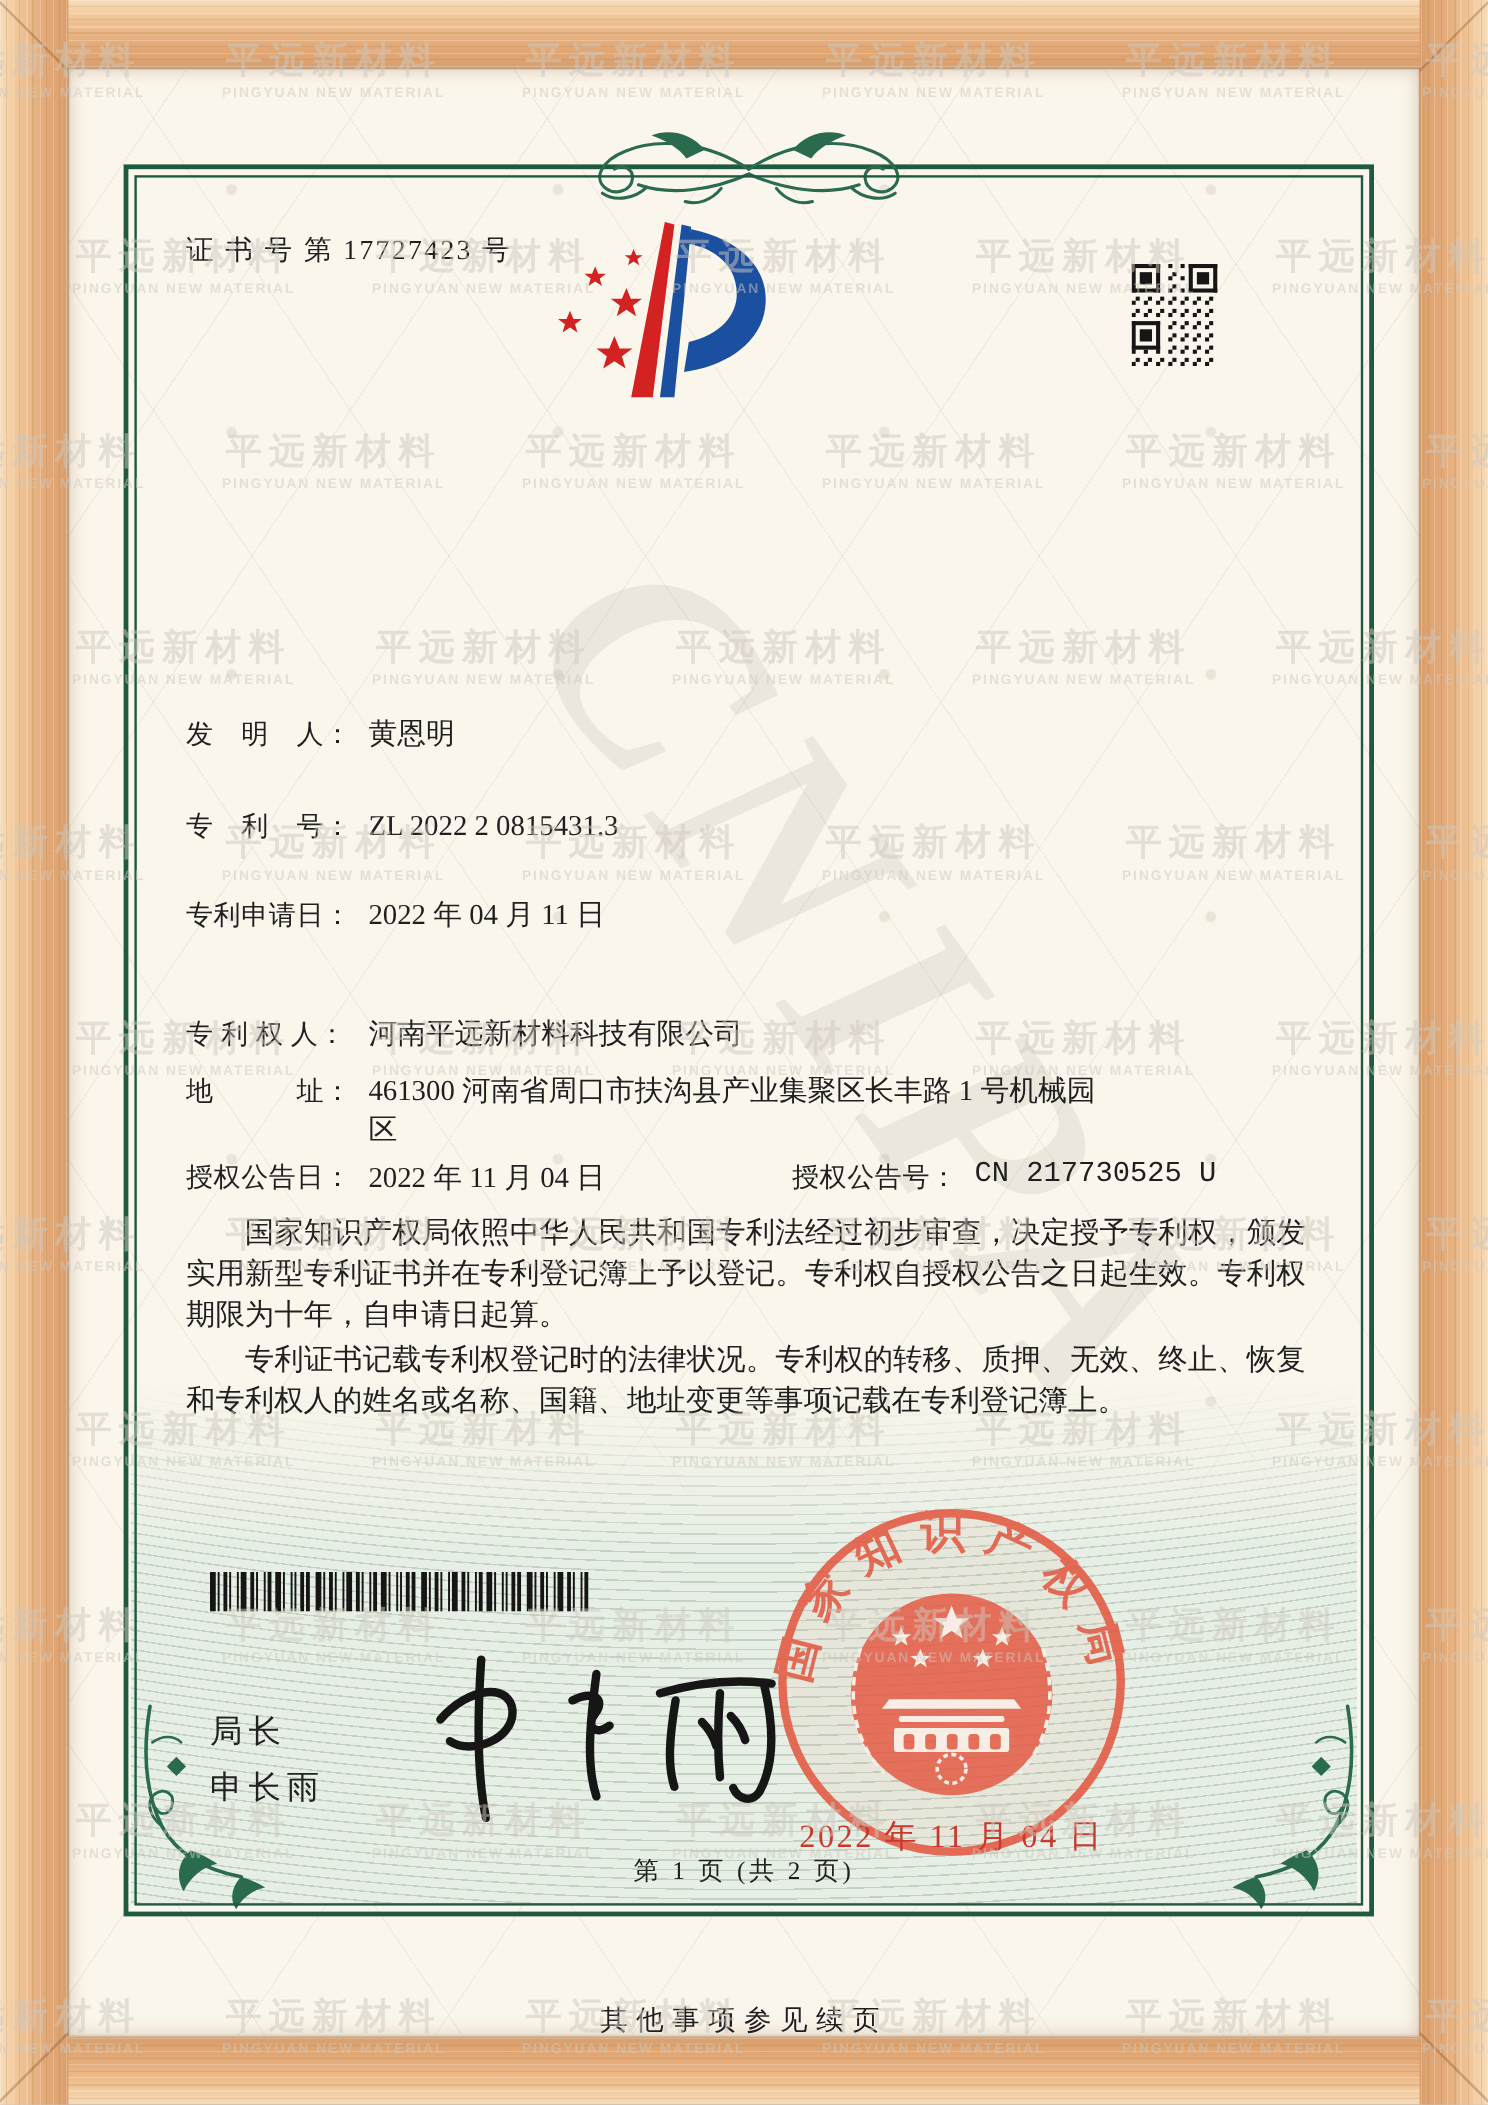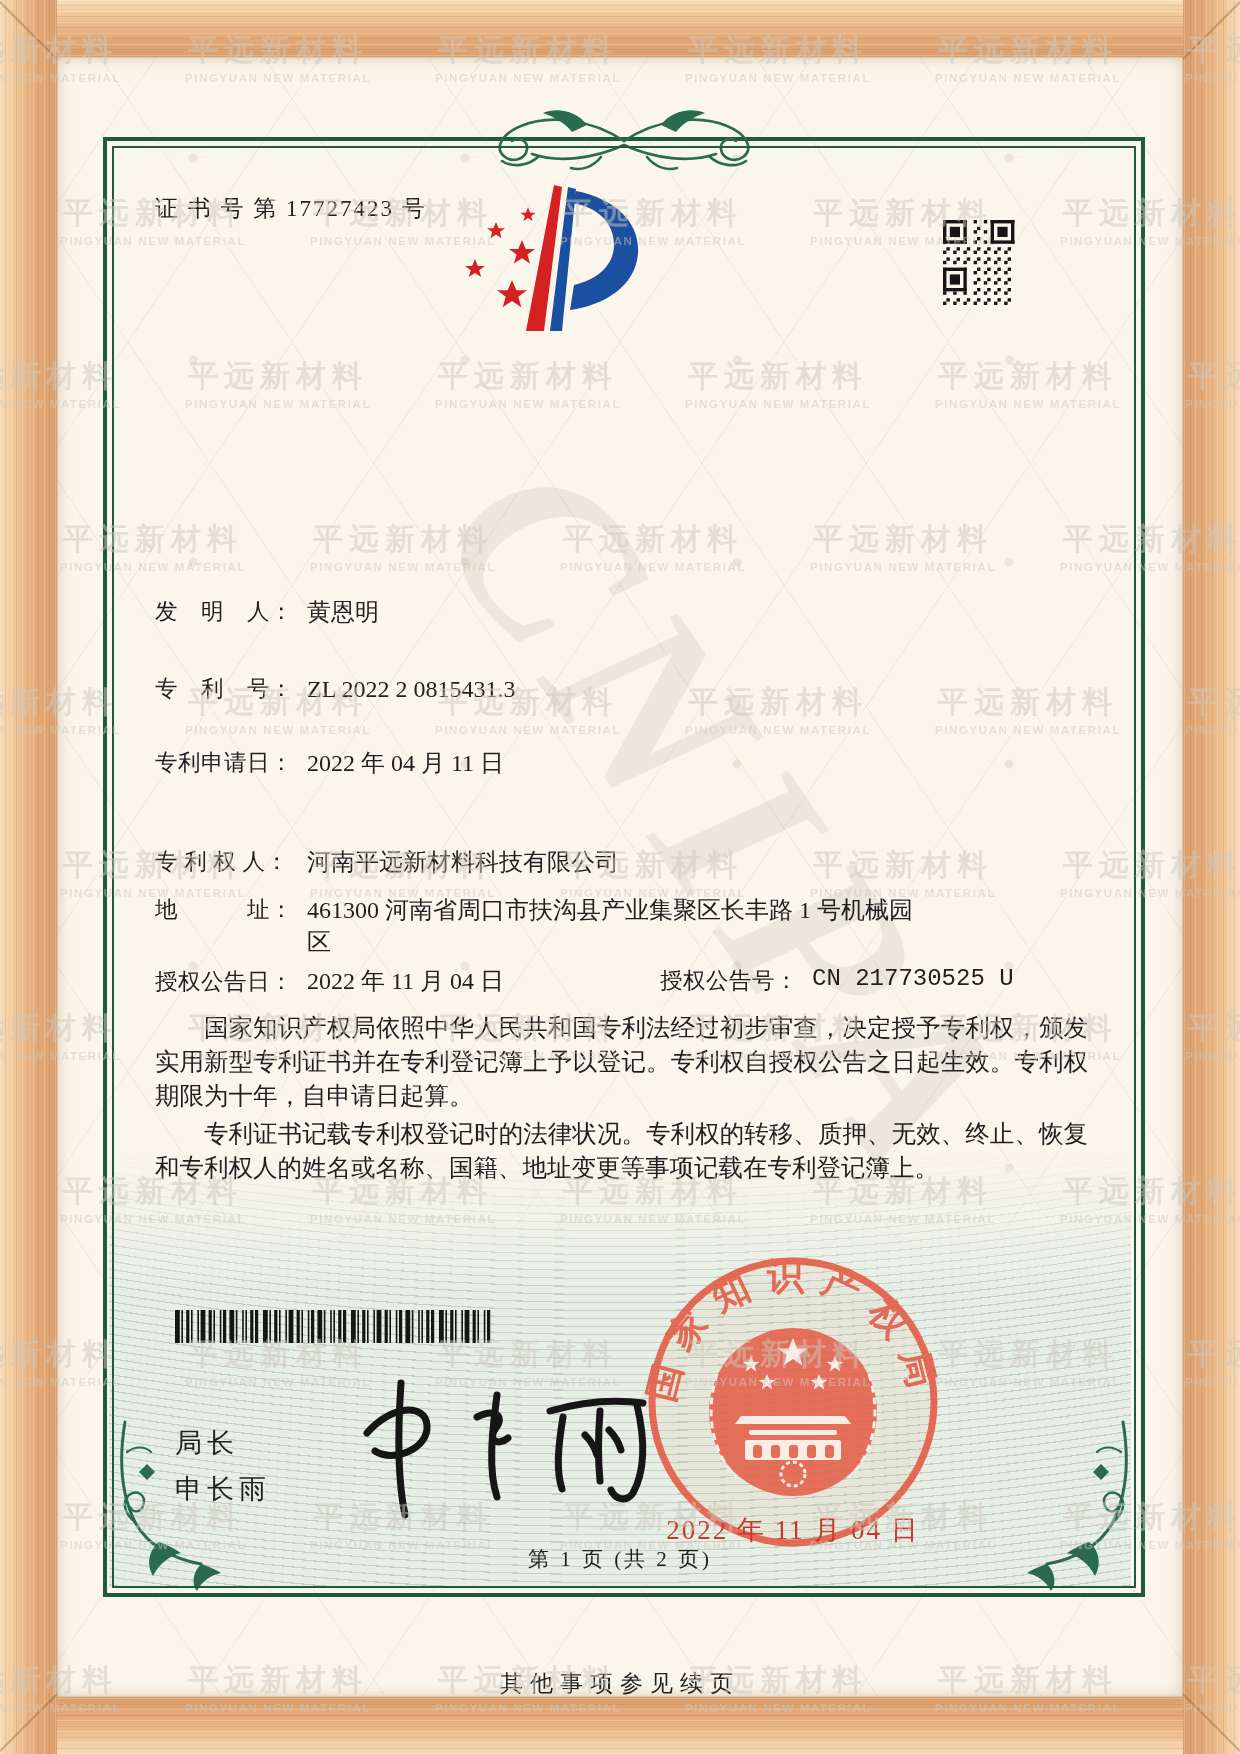--- a/index.html
+++ b/index.html
@@ -57,21 +57,21 @@
   .cert-no{position:absolute;left:98px;top:136px;font-size:23px;letter-spacing:2px;}
   .logo{position:absolute;left:391px;top:122px;}
   .qr{position:absolute;left:886px;top:163px;}
   .title{position:absolute;left:0;width:100%;top:276px;margin:0;text-align:center;
     font-size:50px;font-weight:700;letter-spacing:13px;color:#121212;}
   .row{position:absolute;left:98px;width:940px;display:flex;font-size:24px;line-height:32px;}
   .lbl{flex:0 0 152px;font-size:22.5px;white-space:nowrap;letter-spacing:.5px;}
   .val{flex:1;white-space:pre-line;}
   .r1{top:457px;} .r2{top:539px;} .r3{top:616px;font-family:Liberation Serif, serif;} .r4{top:690px;} .r5{top:789px;} .r6{top:837px;}
   .grant{position:absolute;left:98px;top:908px;width:960px;display:flex;font-size:24px;}
-  .g1{flex:0 0 505px;display:flex;align-items:center;} .g2{display:flex;font-family:Liberation Mono, monospace;}
+  .g1{flex:0 0 505px;display:flex;} .g2{display:flex;font-family:Liberation Mono, monospace;}
   .g1 .lbl,.g2 .lbl{flex:0 0 152px;}
   .paras{position:absolute;left:98px;top:956px;width:933px;font-size:24.5px;line-height:34px;
     text-align:justify;}
   .paras p{margin:0 0 4px 0;text-indent:2em;font-family:Liberation Mono, monospace;}
   .barcode{position:absolute;left:118px;top:1253px;}
   .officer{position:absolute;left:118px;top:1363px;font-family:"Liberation Sans","DejaVu Sans",sans-serif;
     font-size:27px;letter-spacing:5px;color:#222;line-height:46px;}
   .signature{position:absolute;left:288px;top:1318px;}
   .seal{position:absolute;left:586px;top:1195px;opacity:.9;mix-blend-mode:multiply;}
   .seal-date{position:absolute;left:596px;top:1455px;width:280px;text-align:center;

